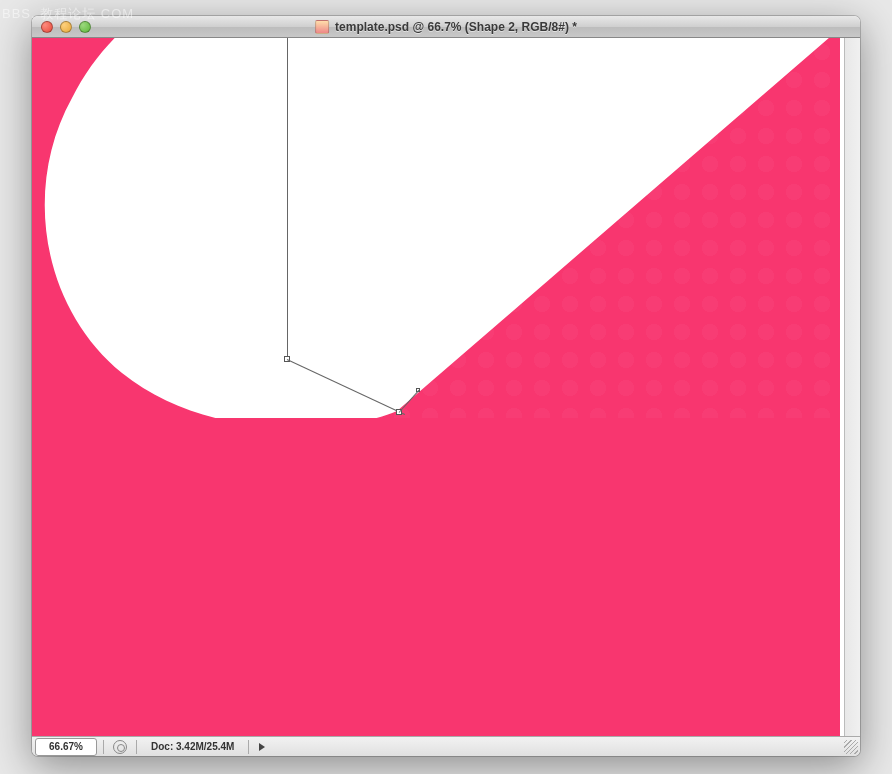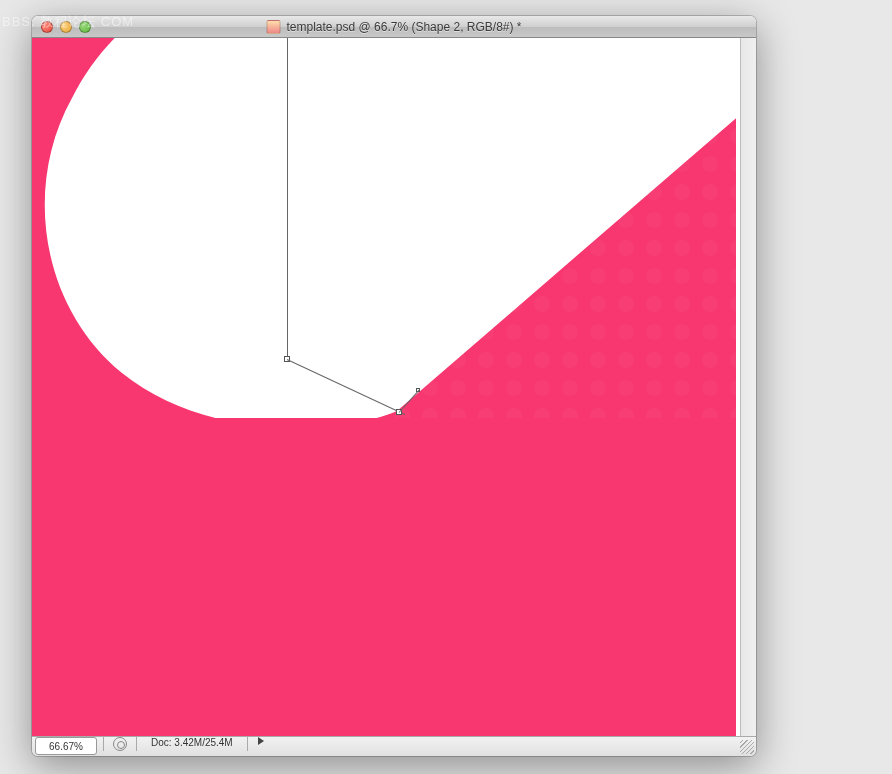--- a/index.html
+++ b/index.html
@@ -12,38 +12,39 @@
       font-family: "Lucida Grande", Arial, sans-serif;
       background: #e8e8e8;
       width: 892px;
       height: 774px;
       overflow: hidden;
       position: relative;
     }
     
     .watermark {
       position: absolute;
-      top: 13px;
+      top: 5px;
       left: 2px;
       color: rgba(255,255,255,0.5);
       font-size: 13px;
       z-index: 100;
       letter-spacing: 1px;
     }
     
     .window {
       position: absolute;
       top: 16px;
       left: 32px;
-      width: 724px;
+      width: 828px;
       height: 740px;
       background: #fff;
       border-radius: 6px;
       box-shadow: 0 10px 40px rgba(0,0,0,0.4), 0 0 0 1px rgba(0,0,0,0.2);
       overflow: hidden;
+      font-weight: bold;
     }
     
     .titlebar {
       height: 22px;
       background: linear-gradient(to bottom, #e8e8e8 0%, #d0d0d0 50%, #bcbcbc 51%, #c8c8c8 100%);
       border-bottom: 1px solid #888;
       display: flex;
       align-items: center;
       position: relative;
     }
@@ -149,21 +150,21 @@
     
     .status-bar {
       position: absolute;
       bottom: 0;
       left: 0;
       right: 0;
       height: 20px;
       background: linear-gradient(to bottom, #f2f2f2, #e0e0e0);
       border-top: 1px solid #aaa;
       display: flex;
-      align-items: flex-start;
+      align-items: center;
       font-size: 11px;
       color: #333;
     }
     
     .zoom-field {
       width: 62px;
       height: 18px;
       background: #fff;
       border: 1px solid #999;
       border-radius: 3px;

